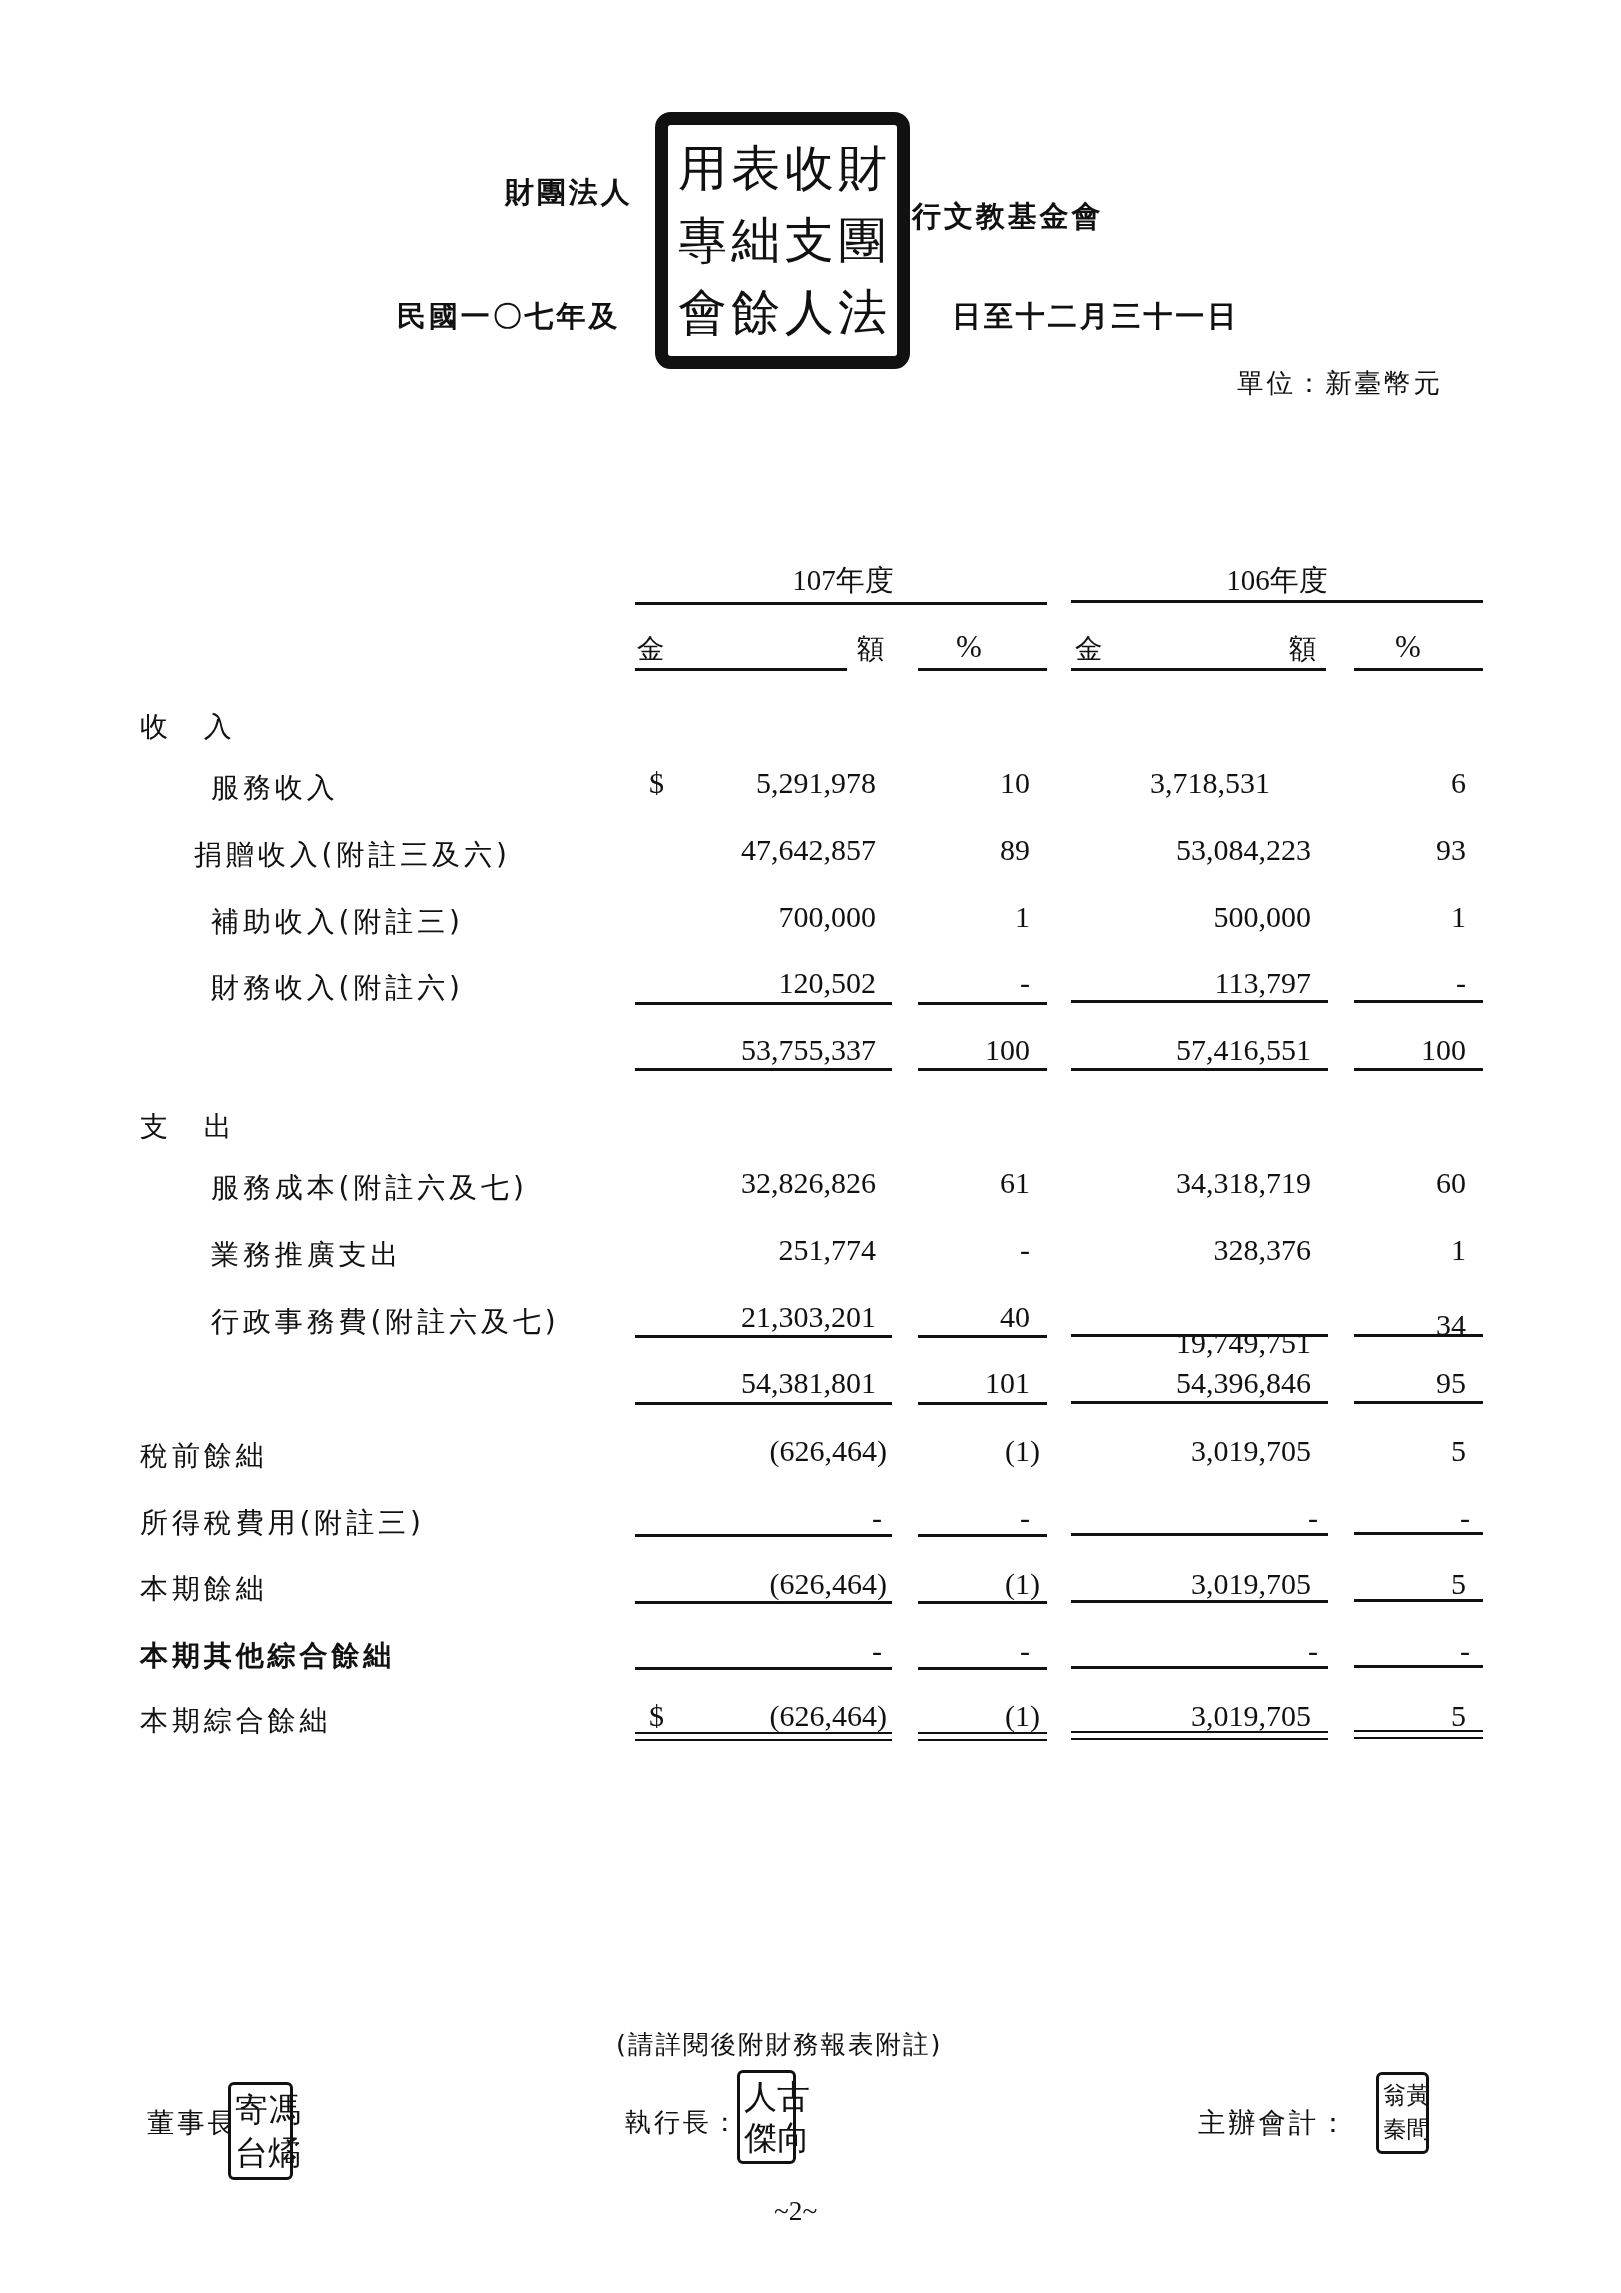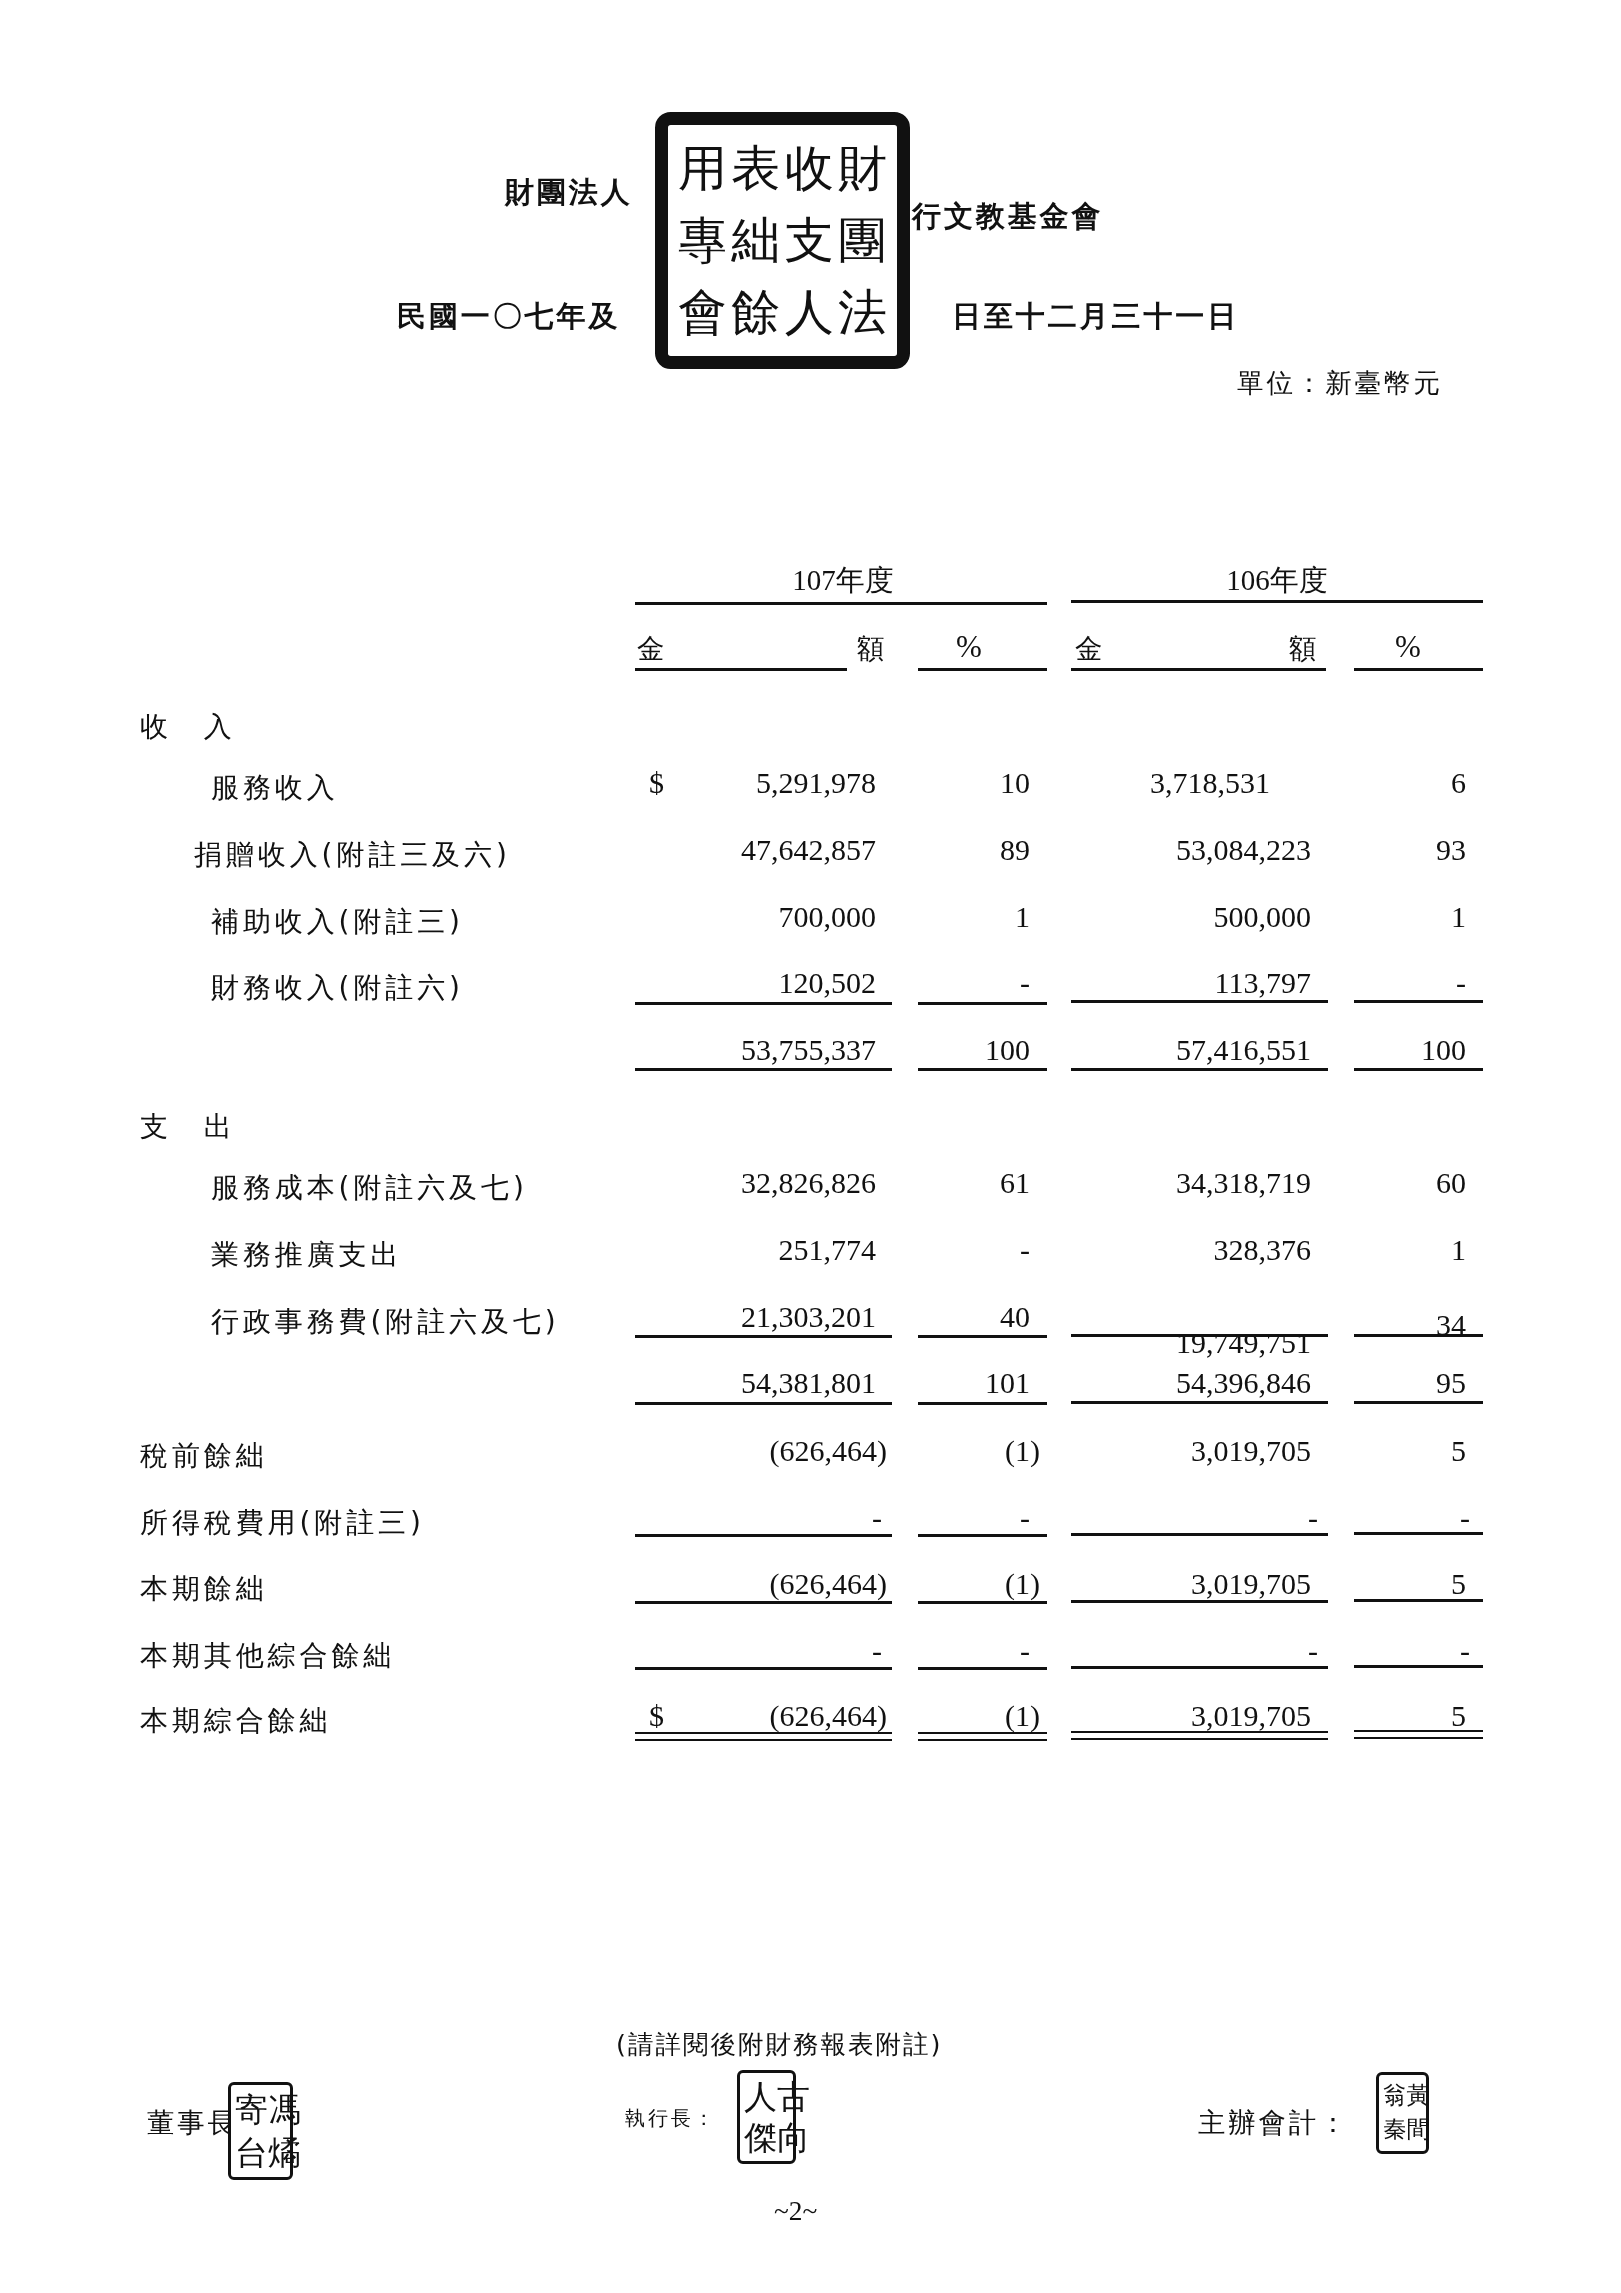--- a/index.html
+++ b/index.html
@@ -179,21 +179,21 @@
   <div class="abs num" style="left:918px; top:1567px; width:122px;">(1)</div>
   <div class="abs num" style="left:1071px; top:1567px; width:240px;">3,019,705</div>
   <div class="abs num" style="left:1354px; top:1567px; width:112px;">5</div>
 </div>
 <div class="hline" style="left:635px; top:1601px; width:257px;"></div>
 <div class="hline" style="left:918px; top:1601px; width:129px;"></div>
 <div class="hline" style="left:1071px; top:1600px; width:257px;"></div>
 <div class="hline" style="left:1354px; top:1599px; width:129px;"></div>
 
 <div>
-  <div class="abs label cjk" style="left:140px; top:1637px;">本期其他綜合餘絀</div>
+  <div class="abs label cjk" style="left:140px; top:1637px;font-weight:bold;">本期其他綜合餘絀</div>
   <div class="abs num" style="left:635px; top:1634px; width:247px;">-</div>
   <div class="abs num" style="left:918px; top:1634px; width:112px;">-</div>
   <div class="abs num" style="left:1071px; top:1634px; width:247px;">-</div>
   <div class="abs num" style="left:1354px; top:1634px; width:116px;">-</div>
 </div>
 <div class="hline" style="left:635px; top:1667px; width:257px;"></div>
 <div class="hline" style="left:918px; top:1667px; width:129px;"></div>
 <div class="hline" style="left:1071px; top:1666px; width:257px;"></div>
 <div class="hline" style="left:1354px; top:1665px; width:129px;"></div>
 
@@ -213,21 +213,21 @@
 <div class="abs cjk bold" style="left:616px; top:2027px; font-size:25.5px; letter-spacing:2px;">(請詳閱後附財務報表附註)</div>
 
 <div class="abs cjk bold" style="left:147px; top:2105px; font-size:27.4px; letter-spacing:2.9px;">董事長：</div>
 <div class="seal-small" style="left:228px; top:2082px; width:65px; height:98px;">
   <span>寄</span>
   <span>馮</span>
   <span>台</span>
   <span>燏</span>
 </div>
 
-<div class="abs cjk bold" style="left:625px; top:2105px; font-size:20px; letter-spacing:2.9px;">執行長：</div>
+<div class="abs cjk bold" style="left:625px; top:2105px; font-size:26px; letter-spacing:2.9px;">執行長：</div>
 <div class="seal-small" style="left:737px; top:2070px; width:59px; height:94px;">
   <span>人</span>
   <span>古</span>
   <span>傑</span>
   <span>向</span>
 </div>
 
 <div class="abs cjk bold" style="left:1198px; top:2105px; font-size:27.4px; letter-spacing:2.9px;">主辦會計：</div>
 
 <div class="abs num bold" style="left:774px; top:2196px; font-size:27.4px;">~2~</div>

